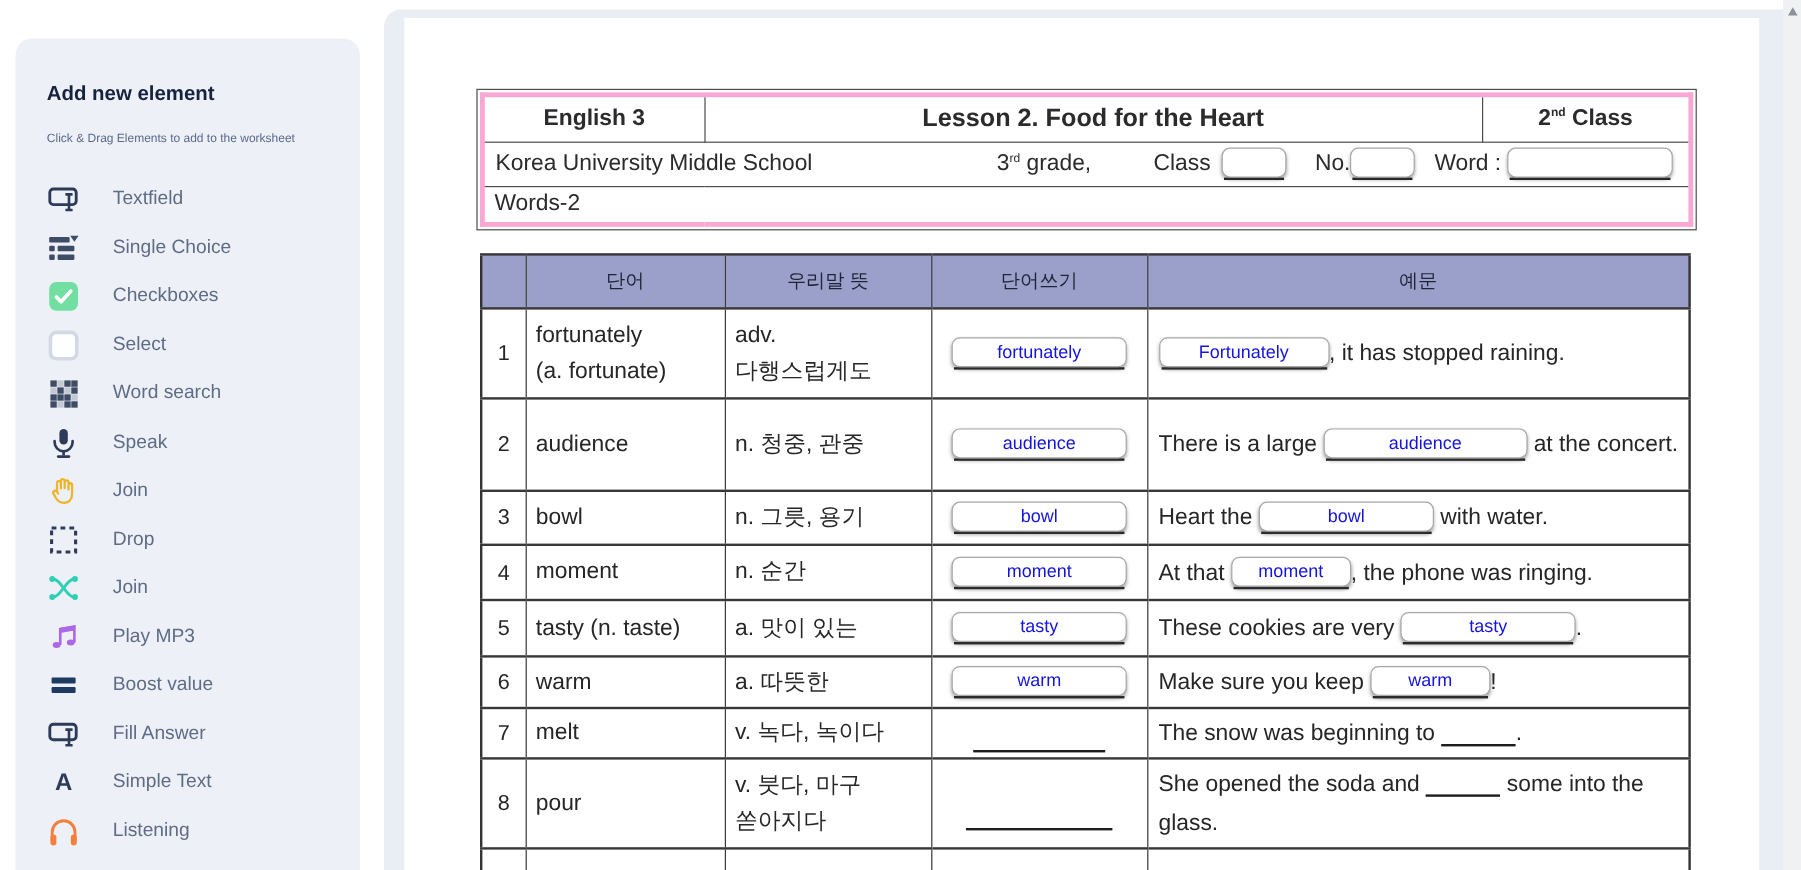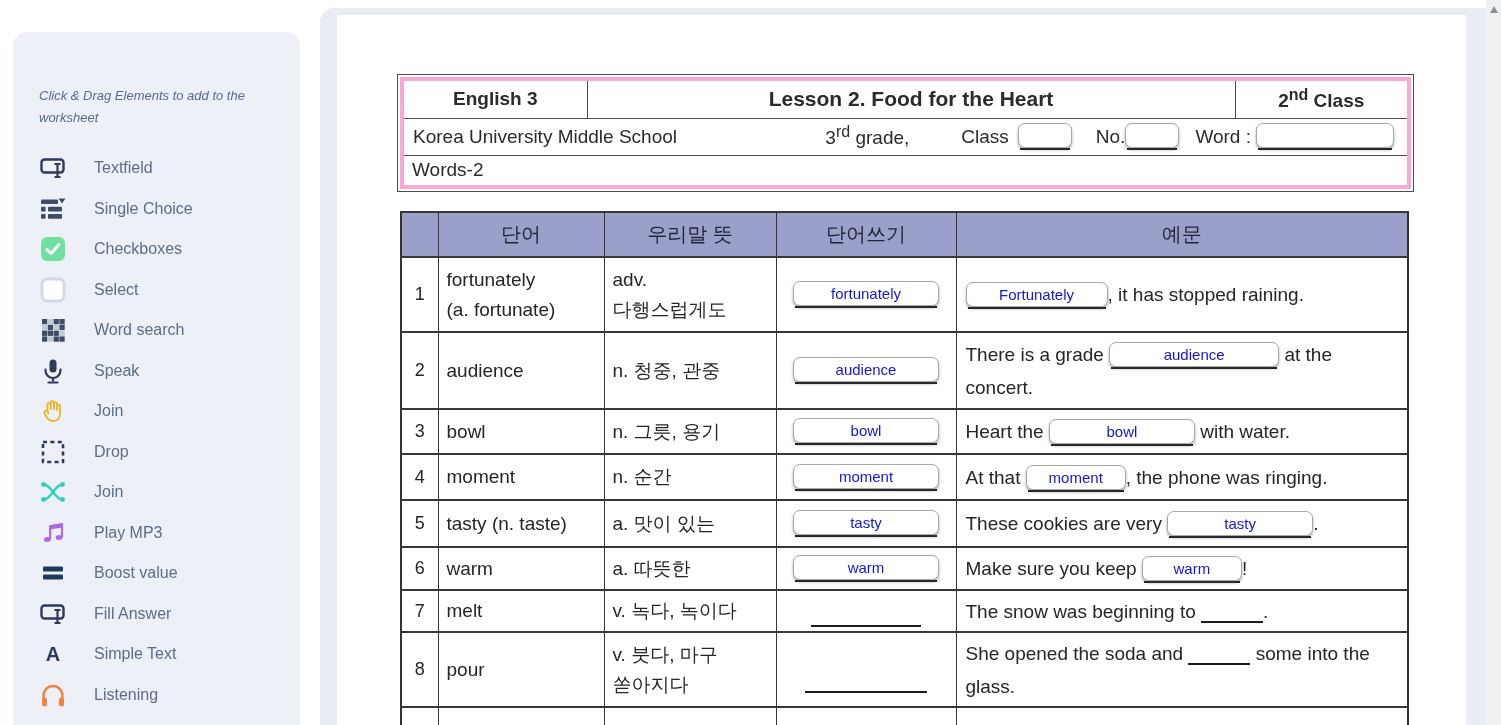--- a/index.html
+++ b/index.html
@@ -11,21 +11,21 @@
   }
 
   
   .sidebar-card {
     position:absolute; left:13px; top:32px; width:287px; height:750px;
     background:#edf1f7; border-radius:14px;
     padding:36px 24px 0 26px;
   }
   .sb-title { font-size:17px; font-weight:700; color:#17223e; }
   .sb-subtitle {
-    margin-top:17px; font-size:13px; font-style:italic; color:#5a6a8c;
+    margin-top:17px; font-size:10px; color:#5a6a8c;
     line-height:22px; width:246px;
   }
   .sb-list { margin-top:25px; }
   .sb-item {
     display:flex; align-items:center; height:28px; margin-bottom:12.5px;
     cursor:grab;
   }
   .sb-ico { width:28px; height:28px; display:flex; align-items:center; justify-content:center; margin-right:27px; flex:none; }
   .sb-label { font-size:16px; color:#5e6c86; }
   .glyph-a { font-weight:800; font-size:20px; color:#2e3a59; line-height:1; }
@@ -63,21 +63,21 @@
   .hdr-r1 td { height:39px; text-align:center; font-weight:700; }
   .cell-lesson { font-size:21px; }
   .hdr-r2 td { height:37px; }
   .hdr-r3 td { height:32px; padding-left:8px; }
   .hdr-row2 { display:flex; align-items:center; padding:0 12px 0 8px; }
   .hdr-row2 .spacer { flex:1; }
   .grade-txt { margin-right:52px; }
   .lbl-class { margin-right:9px; }
   .lbl-no { margin-left:24px;text-align:center; }
   .lbl-name { margin-left:16px; margin-right:5px; }
-  sup.ord { font-size:16px; vertical-align:super; }
+  sup.ord { font-size:10px; vertical-align:super; }
 
   
   .slot { display:inline-block; position:relative; height:27px; vertical-align:middle; }
   .slot .ul { position:absolute; left:2px; right:2px; bottom:0; border-bottom:2px solid #1d1d1d; }
   .answer {
     position:absolute; left:0; top:0; width:100%; height:25px;
     border:1px solid #a8a8a8; border-radius:7px; background:#fff;
     box-shadow:0 2px 3px rgba(70,70,70,0.45);
     color:#1414dd; font-size:15px; text-align:center; padding:0;
     font-family:"Liberation Sans", sans-serif; outline:none;
@@ -86,32 +86,33 @@
   .slot-name { width:138px; }
 
   
   .vocab-table {
     position:absolute; left:63px; top:196px; width:1007px;
     border-collapse:collapse; border:2px solid #333;
     color:#262626; font-size:19px; table-layout:fixed;
   }
   .vocab-table th, .vocab-table td { border:1.5px solid #383838; border-top-width:2px; border-bottom-width:2px; }
   .vocab-table th {
-    background:#9aa0c9; height:45px; font-weight:400; font-size:20px; color:#1f2438;
+    background:#9aa0c9; height:45px; font-weight:400; font-size:16px; color:#1f2438;
   }
   td.c-num { text-align:center; font-size:18px; }
   td.c-word, td.c-mean { padding-left:8px; line-height:30px; white-space:pre-line; }
   td.c-write { text-align:center; }
   td.c-ex { padding:2px 8px 2px 9px; line-height:33px; }
   .blank { display:inline-block; border-bottom:2px solid #1d1d1d; height:22px; vertical-align:middle; }
 </style>
 </head>
 <body>
 
 <div class="sidebar-card">
+  <div class="sb-title">Add new element</div>
   <div class="sb-subtitle">Click &amp; Drag Elements to add to the worksheet</div>
 
   <div class="sb-list">
 
     <div class="sb-item">
       <span class="sb-ico">
         <svg width="27" height="24" viewBox="0 0 27 24">
             <rect x="1.5" y="3.5" width="22" height="13" rx="3" fill="none" stroke="#2e3a59" stroke-width="2.4"></rect>
             <line x1="17.5" y1="8" x2="17.5" y2="21" stroke="#2e3a59" stroke-width="2.2"></line>
             <path d="M14.5 8 h6 M14.5 21 h6" stroke="#2e3a59" stroke-width="2.2" fill="none"></path>
@@ -347,21 +348,21 @@
 다행스럽게도</td>
         <td class="c-write"><span class="slot" style="width:146px"><span class="ul"></span><input class="answer" value="fortunately" style=""></span></td>
         <td class="c-ex"><span class="slot" style="width:142px"><span class="ul"></span><input class="answer" value="Fortunately" style=""></span><span>, it has stopped raining.</span></td>
       </tr>
 
       <tr style="height:77px">
         <td class="c-num">2</td>
         <td class="c-word">audience</td>
         <td class="c-mean">n. 청중, 관중</td>
         <td class="c-write"><span class="slot" style="width:146px"><span class="ul"></span><input class="answer" value="audience" style=""></span></td>
-        <td class="c-ex"><span>There is a grade </span><span class="slot" style="width:170px"><span class="ul"></span><input class="answer" value="audience" style=""></span><span> at the concert.</span></td>
+        <td class="c-ex"><span>There is a large </span><span class="slot" style="width:170px"><span class="ul"></span><input class="answer" value="audience" style=""></span><span> at the concert.</span></td>
       </tr>
 
       <tr style="height:45px">
         <td class="c-num">3</td>
         <td class="c-word">bowl</td>
         <td class="c-mean">n. 그릇, 용기</td>
         <td class="c-write"><span class="slot" style="width:146px"><span class="ul"></span><input class="answer" value="bowl" style=""></span></td>
         <td class="c-ex"><span>Heart the </span><span class="slot" style="width:146px"><span class="ul"></span><input class="answer" value="bowl" style=""></span><span> with water.</span></td>
       </tr>
 

